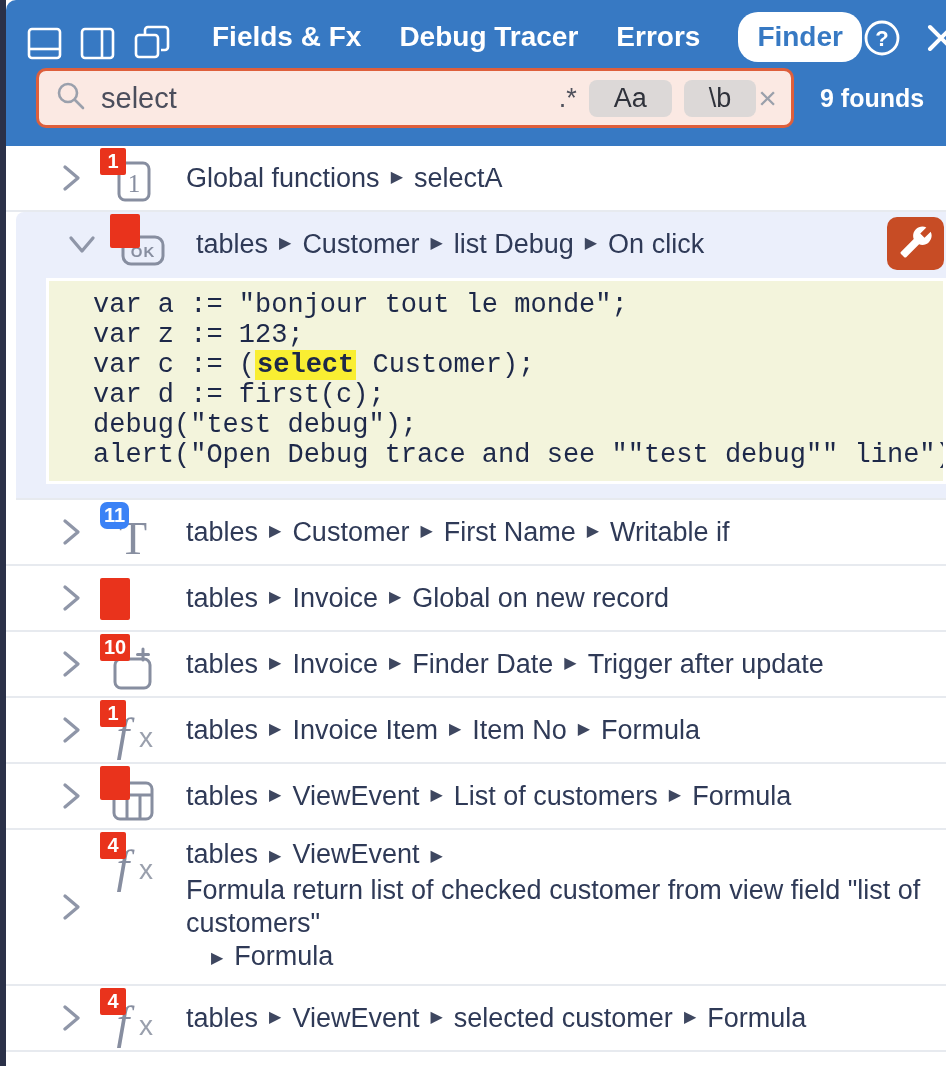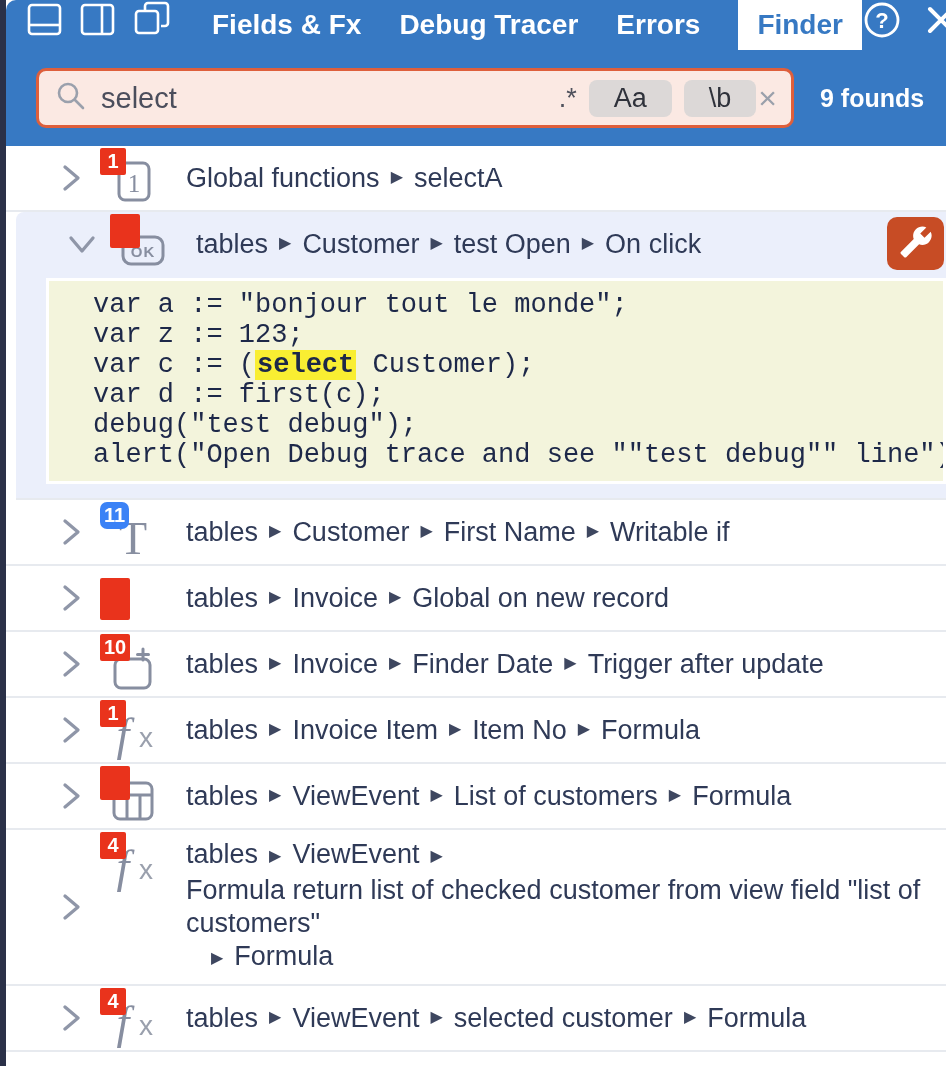--- a/index.html
+++ b/index.html
@@ -7,26 +7,26 @@
   body {
     width:946px; height:1066px; position:relative; overflow:hidden;
     background:#ffffff; font-family:"Liberation Sans", sans-serif;
     -webkit-font-smoothing:antialiased;
   }
   .side-strip { position:absolute; left:0; top:0; width:6px; height:1066px; background:#2b3148; }
   .panel { position:absolute; left:6px; top:0; width:940px; min-height:1066px; background:#fff; }
 
   
   .topbar { background:#3779c3; border-top-left-radius:10px; }
-  .bar-row { height:62px; display:flex; align-items:flex-start; padding:0 12px 0 20px; }
+  .bar-row { height:62px; display:flex; align-items:flex-end; padding:0 12px 0 20px; }
   .win-icons { display:flex; align-items:center; gap:16px; }
   .win-icons svg { display:block; }
   .tabs { display:flex; align-items:center; gap:38px; margin-left:40px; }
   .tab { color:#fff; font-size:28px; font-weight:bold; cursor:default; white-space:nowrap; }
-  .tab.active { background:#fff; color:#3779c3; border-radius:0; padding:9px 19px; }
+  .tab.active { background:#fff; color:#3779c3; border-radius:20px; padding:9px 19px; }
   .bar-right { margin-left:auto; display:flex; align-items:center; gap:22px; }
 
   
   .search-row { display:flex; align-items:center; padding:6px 0 18px 30px; }
   .search-box {
     width:758px; height:60px; background:#fbe9e3; border:3px solid #de5f3c;
     border-radius:10px; display:flex; align-items:center; padding:0 14px 0 16px;
   }
   .search-box input {
     flex:1; border:none; outline:none; background:transparent;
@@ -180,21 +180,21 @@
             <span class="glyph"><svg width="46" height="44" viewBox="0 0 46 44">
                 <rect x="3" y="11" width="40" height="27" rx="8" fill="none" stroke="#878ea0" stroke-width="3"></rect>
                 <text x="23" y="31" text-anchor="middle" font-size="15" font-weight="bold" letter-spacing="1" font-family="Liberation Sans, sans-serif" fill="#878ea0">OK</text>
               </svg></span>
           </span>
           <div class="crumbs">
             <span class="crumb">tables</span>
             <span class="sep">▶</span>
             <span class="crumb">Customer</span>
             <span class="sep">▶</span>
-            <span class="crumb">test Open</span>
+            <span class="crumb">list Debug</span>
             <span class="sep">▶</span>
             <span class="crumb">On click</span>
           </div>
           <span class="wrench-btn">
             <span><svg width="34" height="34" viewBox="0 0 24 24">
                 <g transform="translate(24,0) scale(-1,1)">
                   <path fill="#fff" d="M22.7 19l-9.1-9.1c.9-2.3.4-5-1.5-6.9-2-2-5-2.4-7.4-1.3L9 6 6 9 1.6 4.7C.4 7.1.9 10.1 2.9 12.1c1.9 1.9 4.6 2.4 6.9 1.5l9.1 9.1c.4.4 1 .4 1.4 0l2.3-2.3c.5-.4.5-1.1.1-1.4z"></path>
                 </g>
               </svg></span>
           </span>

